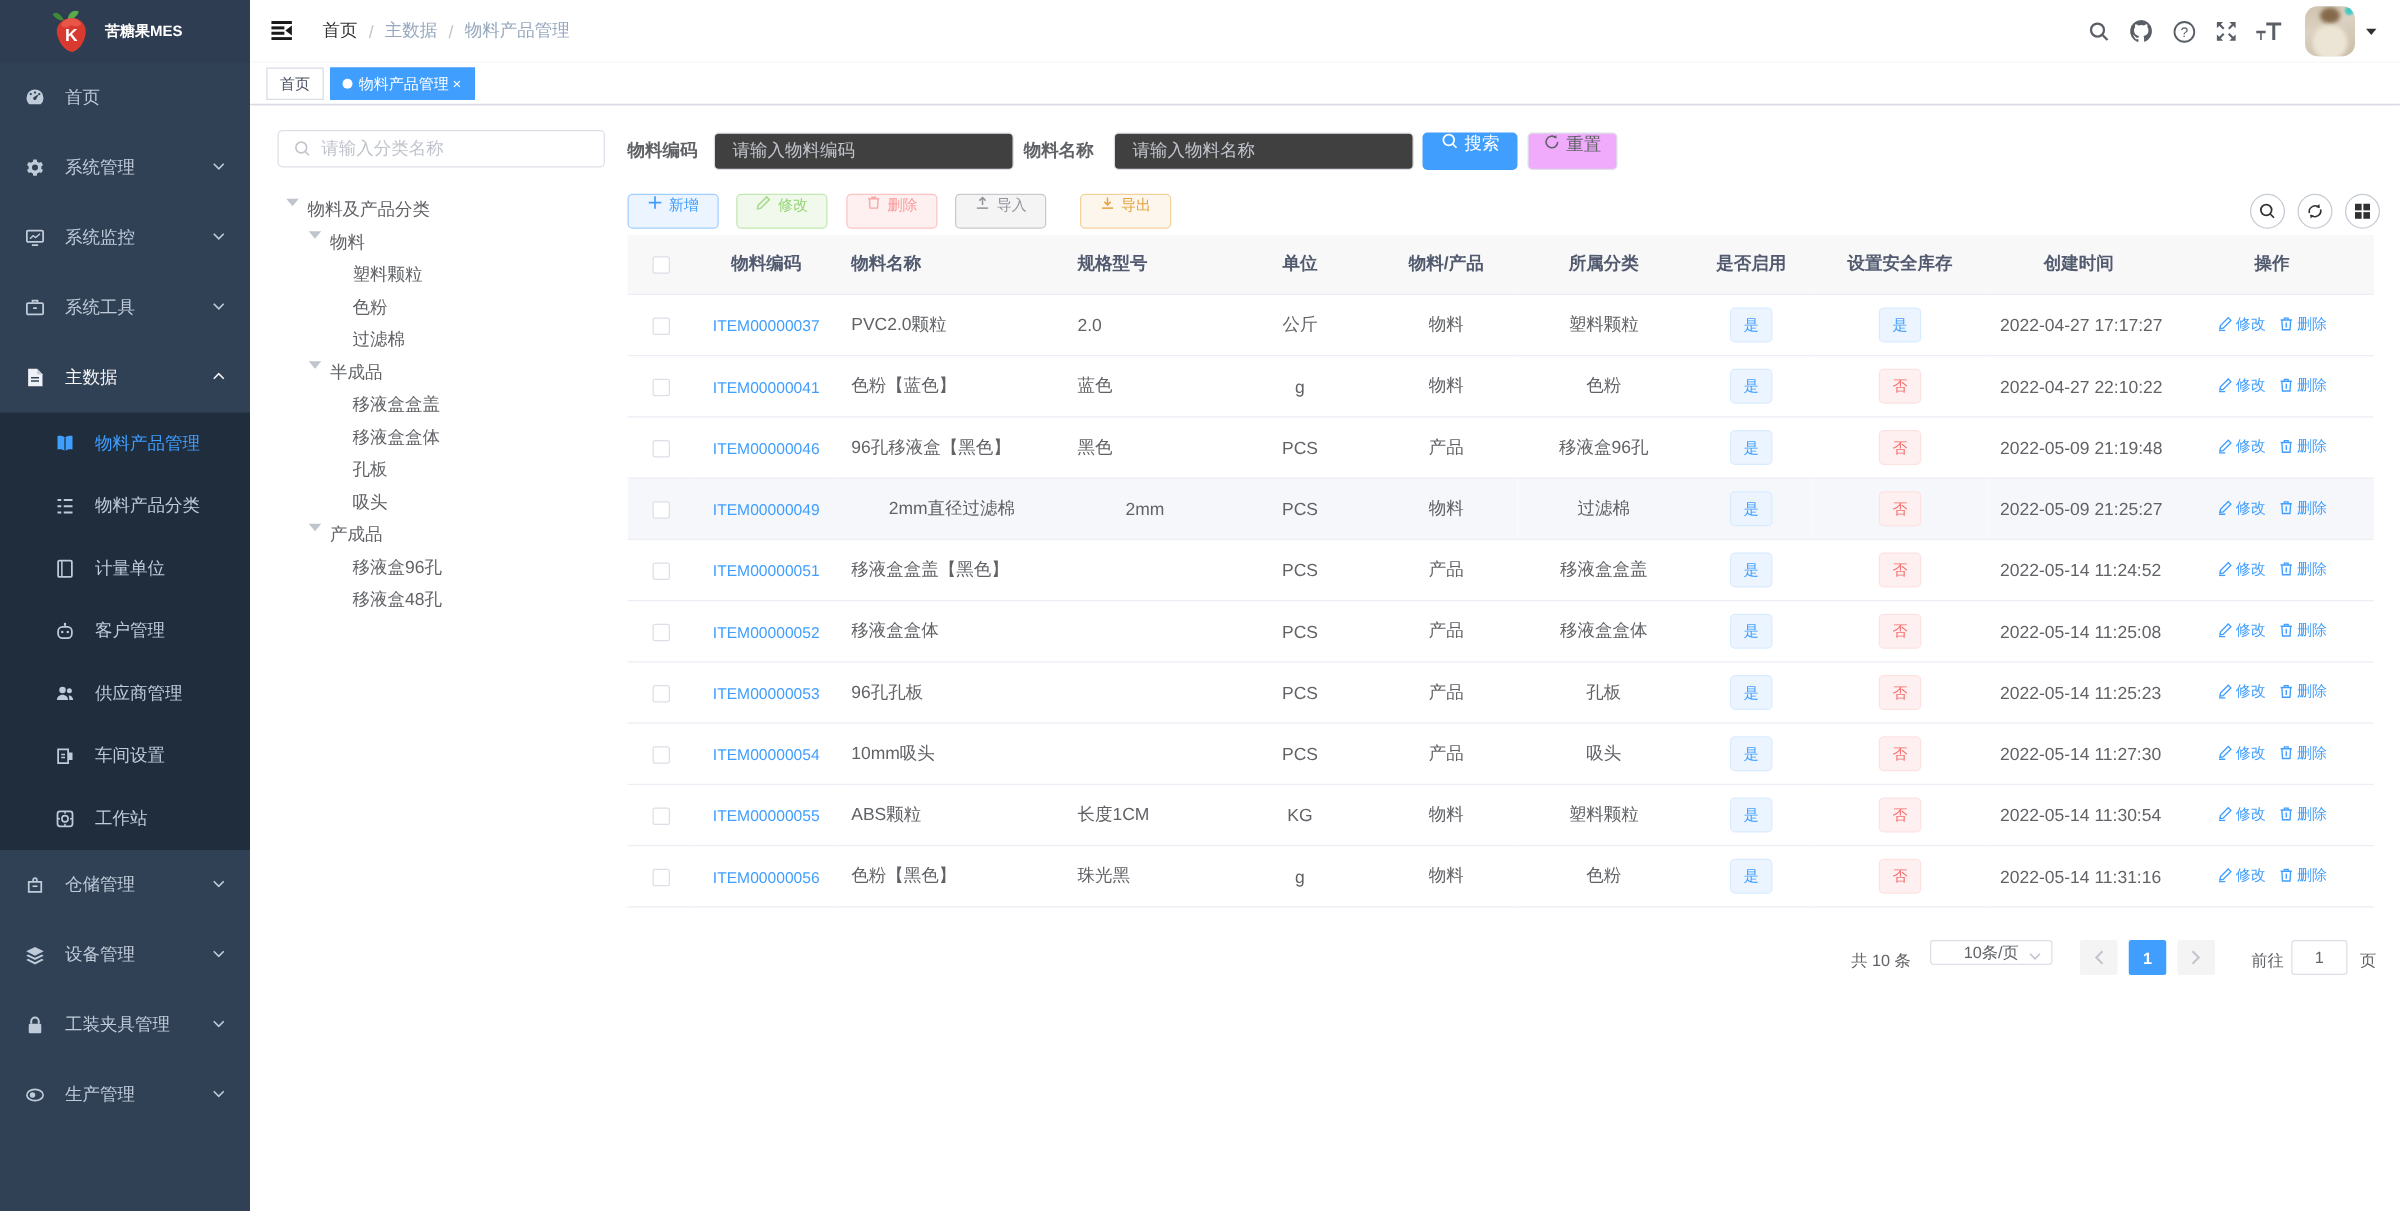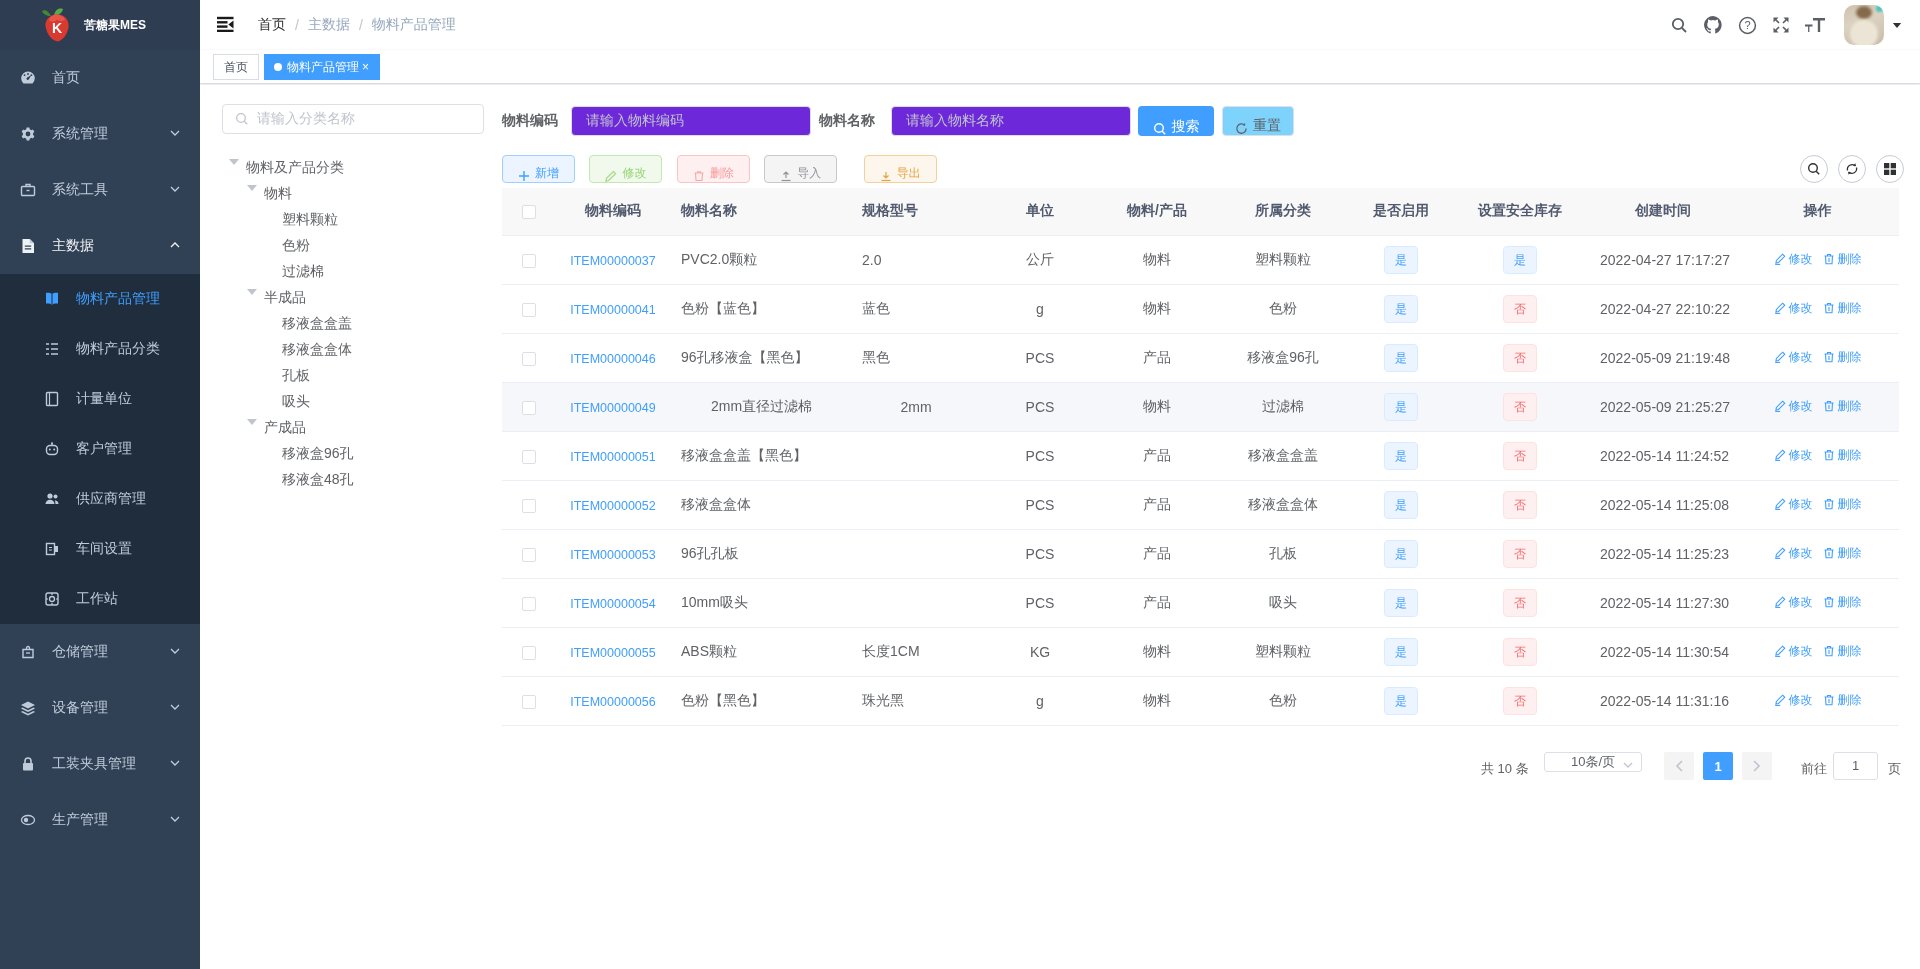--- a/index.html
+++ b/index.html
@@ -49,29 +49,29 @@
 #treecol { position:absolute; left:22px; top:19px; width:262px; }
 #treesearch { width:262px; height:30px; border:1px solid #dcdfe6; border-radius:4px; display:flex; align-items:center; color:#c0c4cc; font-size:14px; }
 #treesearch .mg { margin:0 8px 0 12px; display:flex; }
 #tree { margin-top:25px; font-size:14px; color:#606266; }
 .tn { height:26px; display:flex; align-items:flex-start; }
 .tn .tw { width:24px; flex:none; display:flex; align-items:center; justify-content:center; }
 .tcaret { width:0; height:0; border-left:5px solid transparent; border-right:5px solid transparent; border-top:6px solid #c0c4cc; }
 
 #maincol { position:absolute; left:302px; top:0; right:0; }
 .flabel { font-size:14px; font-weight:bold; color:#606266; white-space:nowrap; }
-.inp { height:30px; border:1px solid #dcdfe6; border-radius:4px; display:flex; align-items:center; color:#c0c4cc; font-size:14px; padding-left:14px; background:#6d28d9; }
-.btn { display:inline-flex; align-items:flex-end; justify-content:center; border-radius:4px; font-size:12px; cursor:default; }
+.inp { height:30px; border:1px solid #dcdfe6; border-radius:4px; display:flex; align-items:center; color:#c0c4cc; font-size:14px; padding-left:14px; background:#404040; }
+.btn { display:inline-flex; align-items:flex-start; justify-content:center; border-radius:4px; font-size:12px; cursor:default; }
 #srow { position:absolute; top:21px; left:0; height:30px; }
 #srow .fl1 { position:absolute; left:0; top:6px; }
 #srow .in1 { position:absolute; left:69px; top:0; width:240px; }
 #srow .fl2 { position:absolute; left:317px; top:6px; }
 #srow .in2 { position:absolute; left:389px; top:0; width:240px; }
 .bsearch { position:absolute; left:636px; top:0; width:76px; height:30px; background:#409eff; color:#fff; font-size:14px; }
-.breset { position:absolute; left:720px; top:0; width:72px; height:30px; background:#7dd3fc; border:1px solid #dcdfe6; color:#606266; font-size:14px; }
+.breset { position:absolute; left:720px; top:0; width:72px; height:30px; background:#f0abfc; border:1px solid #dcdfe6; color:#606266; font-size:14px; }
 #brow { position:absolute; top:70px; left:0; }
 #brow .btn { height:28px; padding:0 15px; margin-right:10px; border:1px solid; }
 .b-add { background:#ecf5ff; border-color:#a0cfff !important; color:#409eff; }
 .b-edit { background:#f0f9eb; border-color:#c2e7b0 !important; color:#95d475; }
 .b-del { background:#fef0f0; border-color:#fbc4c4 !important; color:#f89898; }
 .b-imp { background:#f4f4f5; border-color:#c8c9cc !important; color:#909399; }
 .b-exp { background:#fdf6ec; border-color:#f3d19e !important; color:#e6a23c;margin-left:12px; }
 .btn .bic { margin-right:5px; display:flex; }
 #tools { position:absolute; top:70px; right:16px; display:flex; }
 .tool { width:28px; height:28px; border:1px solid #c6cbd4; border-radius:50%; margin-left:10px; display:flex; align-items:center; justify-content:center; color:#303133; background:#fff; }
@@ -127,20 +127,31 @@
             <circle cx="8" cy="4" r="0.9" fill="#304156"></circle>
             <circle cx="11.4" cy="5.2" r="0.9" fill="#304156"></circle>
             <path d="M8.9 9.3a1.3 1.3 0 1 1-1.8-1.8l4.1-2.3-2.3 4.1z" fill="#304156"></path>
           </svg>
         </span>首页</div>
     <div class="mi"><span class="mic">
           <svg width="16" height="16" viewBox="0 0 16 16" fill="#bfcbd9">
             <path d="M14.3 8.9c0-.3.1-.6.1-.9s0-.6-.1-.9l1.4-1.1-1.4-2.4-1.7.6c-.5-.4-1-.7-1.6-.9L10.7 1.5H7.9l-.3 1.8c-.6.2-1.1.5-1.6.9l-1.7-.6L2.9 6l1.4 1.1c0 .3-.1.6-.1.9s0 .6.1.9L2.9 10l1.4 2.4 1.7-.6c.5.4 1 .7 1.6.9l.3 1.8h2.8l.3-1.8c.6-.2 1.1-.5 1.6-.9l1.7.6 1.4-2.4-1.4-1.1zM9.3 10.4a2.4 2.4 0 1 1 0-4.8 2.4 2.4 0 0 1 0 4.8z" transform="translate(-1.3,0)"></path>
           </svg>
         </span>系统管理<span class="arr">
+          <svg width="10" height="6" viewBox="0 0 10 6">
+            <path d="M1 1l4 4 4-4" stroke="#bfcbd9" stroke-width="1.3" fill="none"></path>
+          </svg>
+        </span></div>
+    <div class="mi"><span class="mic">
+          <svg width="16" height="16" viewBox="0 0 16 16">
+            <rect x="1.5" y="2.5" width="13" height="9" rx="1" fill="none" stroke="#bfcbd9" stroke-width="1.4"></rect>
+            <path d="M4 9l2.5-2.5 2 1.5L12 5" stroke="#bfcbd9" stroke-width="1.2" fill="none"></path>
+            <path d="M5.5 14h5" stroke="#bfcbd9" stroke-width="1.4"></path>
+          </svg>
+        </span>系统监控<span class="arr">
           <svg width="10" height="6" viewBox="0 0 10 6">
             <path d="M1 1l4 4 4-4" stroke="#bfcbd9" stroke-width="1.3" fill="none"></path>
           </svg>
         </span></div>
     <div class="mi"><span class="mic">
           <svg width="16" height="16" viewBox="0 0 16 16">
             <rect x="1.5" y="4.5" width="13" height="9" rx="1" fill="none" stroke="#bfcbd9" stroke-width="1.4"></rect>
             <path d="M6 4V2.5h4V4" stroke="#bfcbd9" stroke-width="1.4" fill="none"></path>
             <path d="M6.5 8.5h3" stroke="#bfcbd9" stroke-width="1.4"></path>
           </svg>

